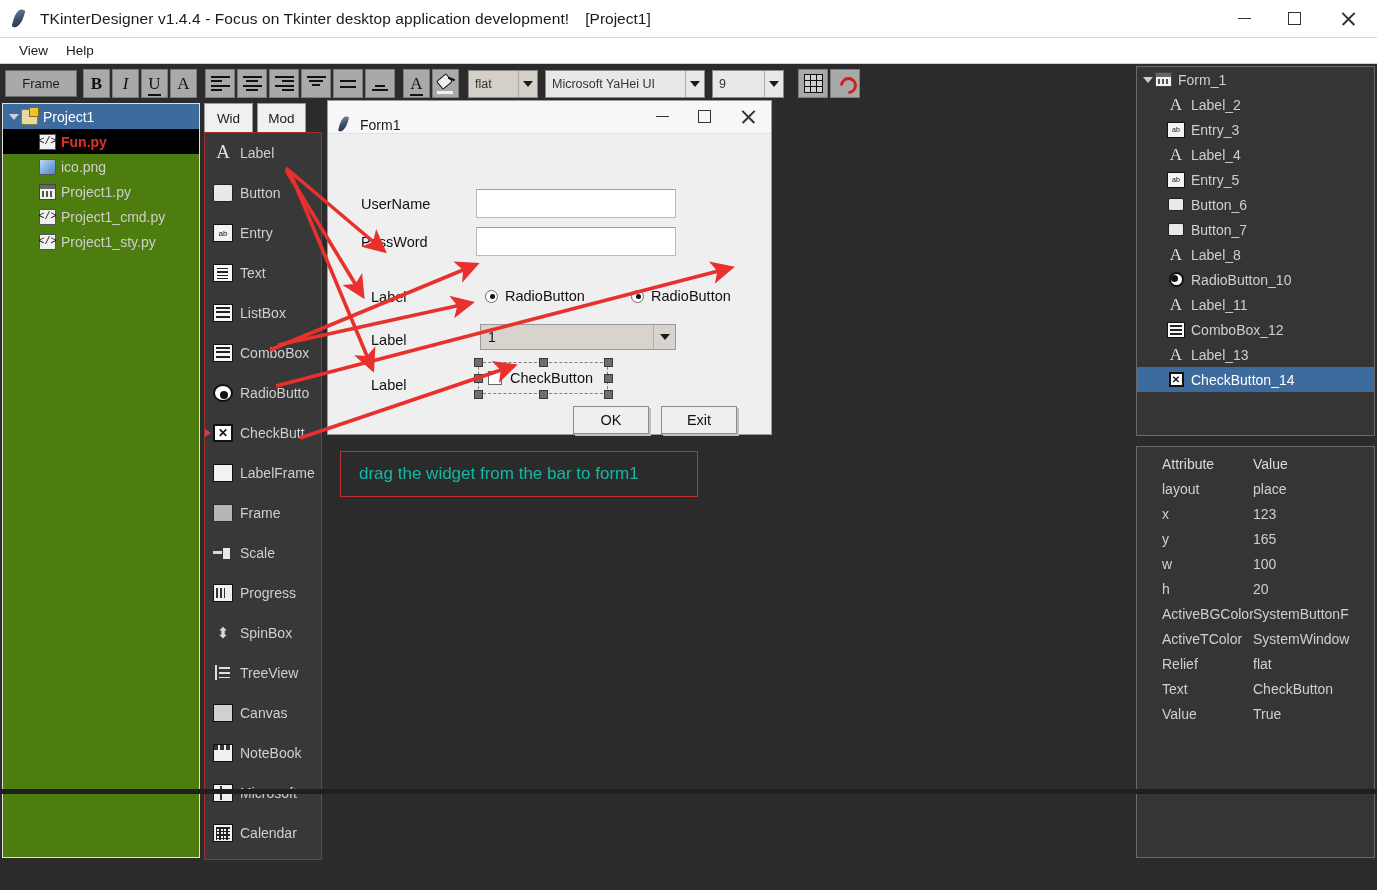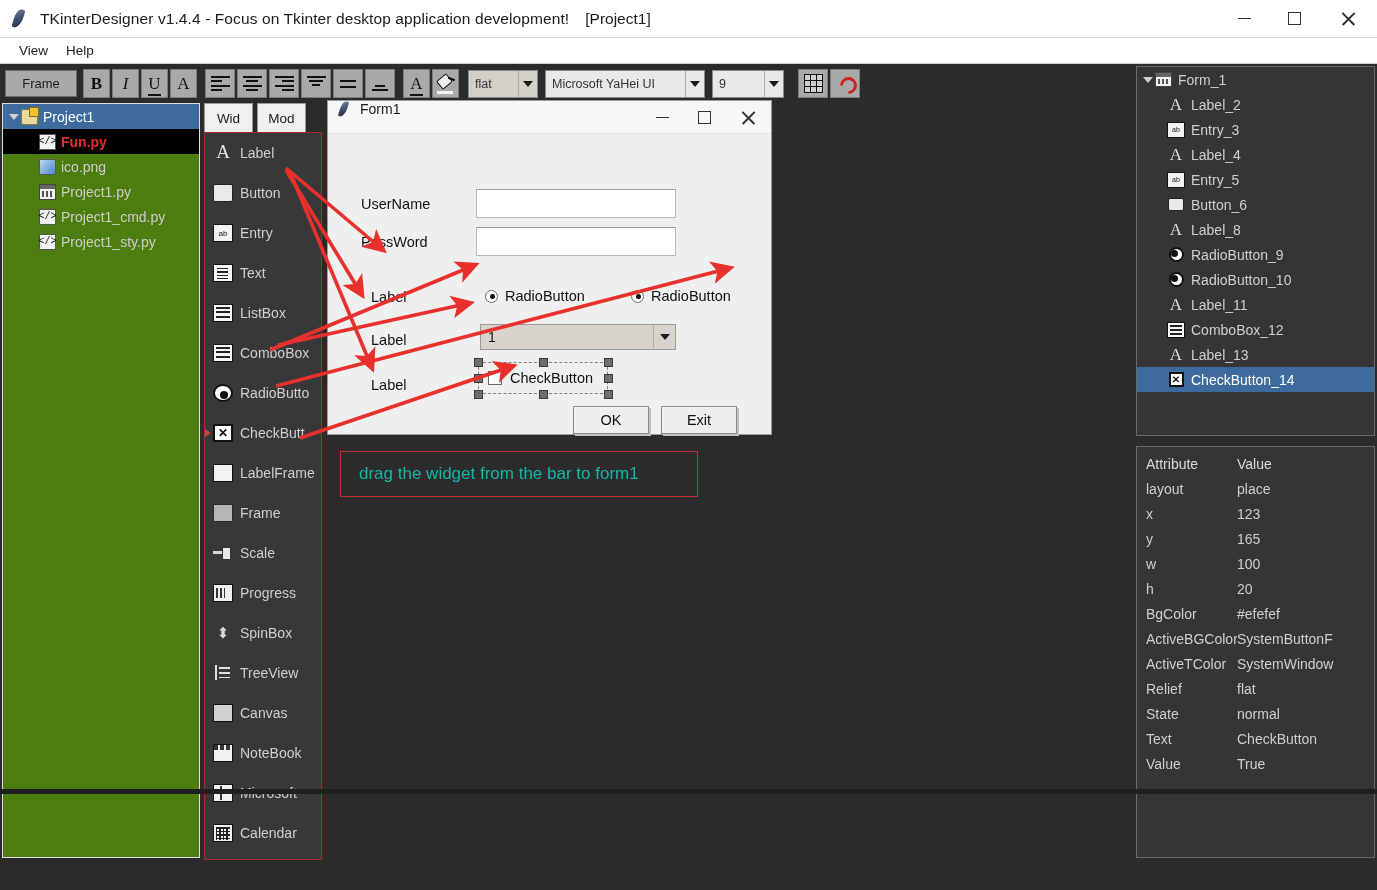--- a/index.html
+++ b/index.html
@@ -244,21 +244,21 @@
     background: #2b2b2b;
   }
 
   
   .form1 {
     position: absolute; left: 327px; top: 100px; width: 445px; height: 335px;
     background: #efefef; border: 1px solid #9a9a9a;
   }
   .form1-title {
     height: 33px; background: #f7f7f7; border-bottom: 1px solid #e2e2e2;
-    display: flex; align-items: flex-start; padding-left: 8px;
+    display: flex; align-items: flex-end; padding-left: 8px;
   }
   .form1-title .feather2 {
     width: 16px; height: 17px; position: relative; margin-right: 8px; flex:none;
   }
   .form1-title .feather2:before {
     content:""; position:absolute; left:4px; top:0; width:7px; height:16px;
     background: linear-gradient(150deg,#7b8ca8 0%, #3b4c6b 55%, #223048 100%);
     border-radius: 60% 8% 70% 10%; transform: rotate(16deg);
   }
   .form1-title .t { font-size: 14px; color: #1a1a1a; }
@@ -343,21 +343,21 @@
      background:repeating-linear-gradient(180deg,#222 0 2px,transparent 2px 4px);}
   .rt-form { background:#f2f2f2;border:1px solid #444;width:17px;height:15px;}
   .rt-form:before{content:"";position:absolute;left:0;top:0;right:0;height:4px;background:#666;}
   .rt-form:after{content:"";position:absolute;left:2px;top:6px;width:11px;height:5px;
      background:repeating-linear-gradient(90deg,#555 0 2px,transparent 2px 4px);}
 
   
   .attr-panel {
     position: absolute; left: 1136px; top: 446px; width: 239px; height: 412px;
     background: #353535; border: 1px solid #6a6a6a;
-    overflow: hidden; padding-top: 4px;
+    overflow: hidden; padding-top: 4px; padding-left: 16px;
   }
   .attr-row { height: 25px; display: flex; align-items: center; font-size: 14px; color: #cfcfcf; }
   .attr-k { width: 100px; padding-left: 9px; white-space: nowrap; overflow: hidden; }
   .attr-v { flex: 1; white-space: nowrap; overflow: hidden; }
   .attr-row.header .attr-k, .attr-row.header .attr-v { color: #dadada; }
 
   
   .statusbar {
     position: absolute; left: 0; bottom: 0; width: 1377px; height: 30px;
     background: #2b2b2b; display: flex; align-items: center; padding-left: 5px;
@@ -739,29 +739,29 @@
       </div>
     <div class="rt-row">
         <span class="ind"></span>
       <span class="rt-ico">
           <span class="rt-btn"></span>
         </span>
       <span>Button_6</span>
       </div>
     <div class="rt-row">
         <span class="ind"></span>
+      <span class="rt-ico">
+          <span class="rt-btn"></span>
+        </span>
+      <span>Button_7</span>
+      </div>
+    <div class="rt-row">
+        <span class="ind"></span>
       <span class="rt-ico rt-A">A</span>
       <span>Label_8</span>
-      </div>
-    <div class="rt-row">
-        <span class="ind"></span>
-      <span class="rt-ico">
-          <span class="rt-radio"></span>
-        </span>
-      <span>RadioButton_9</span>
       </div>
     <div class="rt-row">
         <span class="ind"></span>
       <span class="rt-ico">
           <span class="rt-radio"></span>
         </span>
       <span>RadioButton_10</span>
       </div>
     <div class="rt-row">
         <span class="ind"></span>
@@ -806,40 +806,32 @@
       </div>
     <div class="attr-row">
       <span class="attr-k">w</span>
       <span class="attr-v">100</span>
       </div>
     <div class="attr-row">
       <span class="attr-k">h</span>
       <span class="attr-v">20</span>
       </div>
     <div class="attr-row">
-      <span class="attr-k">BgColor</span>
-      <span class="attr-v">#efefef</span>
-      </div>
-    <div class="attr-row">
       <span class="attr-k">ActiveBGColor</span>
       <span class="attr-v">SystemButtonF</span>
       </div>
     <div class="attr-row">
       <span class="attr-k">ActiveTColor</span>
       <span class="attr-v">SystemWindow</span>
       </div>
     <div class="attr-row">
       <span class="attr-k">Relief</span>
       <span class="attr-v">flat</span>
       </div>
     <div class="attr-row">
-      <span class="attr-k">State</span>
-      <span class="attr-v">normal</span>
-      </div>
-    <div class="attr-row">
       <span class="attr-k">Text</span>
       <span class="attr-v">CheckButton</span>
       </div>
     <div class="attr-row">
       <span class="attr-k">Value</span>
       <span class="attr-v">True</span>
       </div>
   </div>
 
   <div class="scroll-h"></div>

